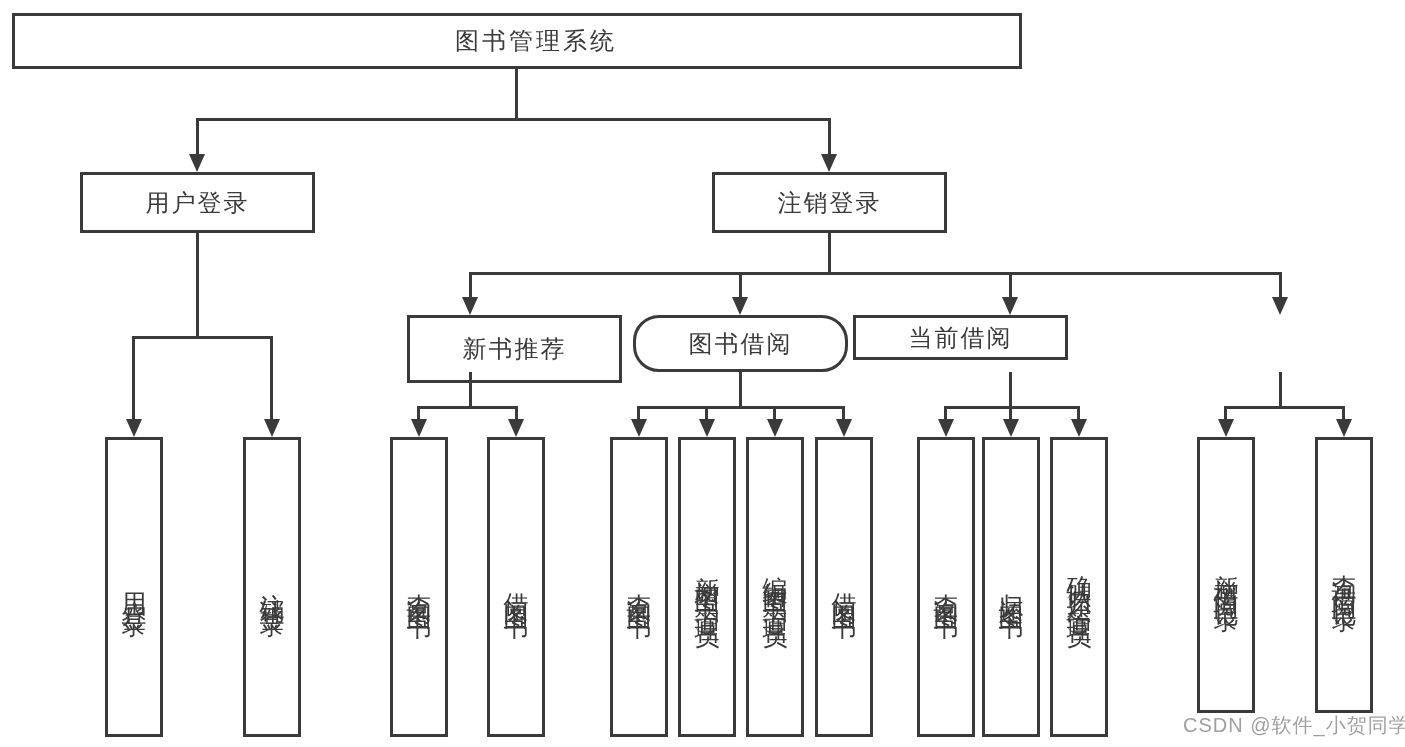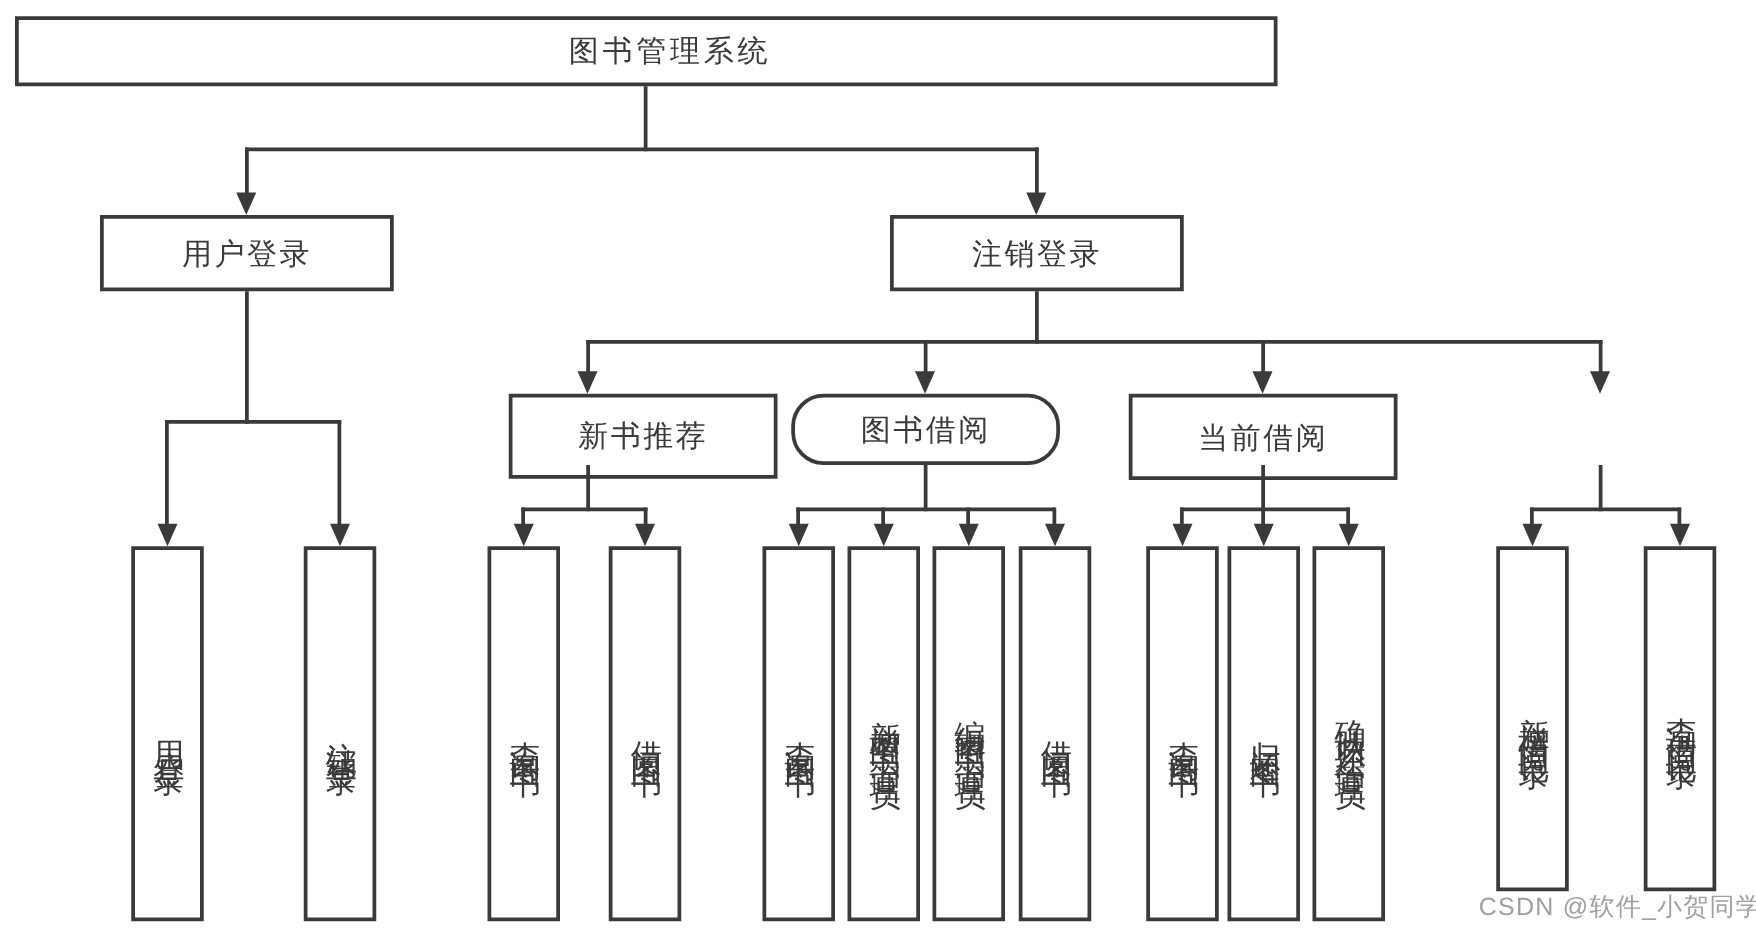--- a/index.html
+++ b/index.html
@@ -66,21 +66,21 @@
 
 <div class="canvas">
 
   <div class="box hbox root-box" style="left:12px;top:13px;width:1010px;height:56px;">图书管理系统</div>
 
   <div class="box hbox" style="left:80px;top:172px;width:235px;height:61px;">用户登录</div>
   <div class="box hbox" style="left:712px;top:172px;width:235px;height:61px;">注销登录</div>
 
   <div class="box hbox" style="left:363px;top:315px;width:215px;height:68px;margin-left:44px;">新书推荐</div>
   <div class="box hbox" style="left:633px;top:315px;width:215px;height:57px;border-radius:26px;">图书借阅</div>
-  <div class="box hbox" style="left:903px;top:315px;width:215px;height:69px;font-family:Liberation Mono, monospace;">当前借阅</div>
+  <div class="box hbox" style="left:853px;top:315px;width:215px;height:45px;font-family:Liberation Mono, monospace;">当前借阅</div>
 
   <div class="box vbox" style="left:105px;top:437px;width:58px;height:300px;">
     <span class="vtext">用户登录</span>
   </div>
   <div class="box vbox" style="left:243px;top:437px;width:58px;height:300px;">
     <span class="vtext">注销登录</span>
   </div>
 
   <div class="box vbox" style="left:390px;top:437px;width:58px;height:300px;">
     <span class="vtext">查询图书</span>

